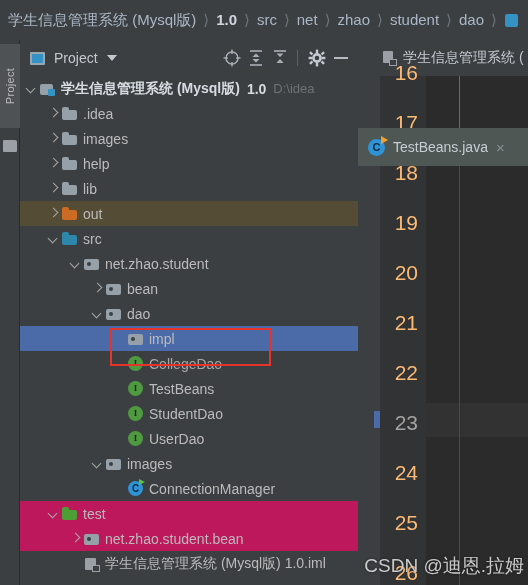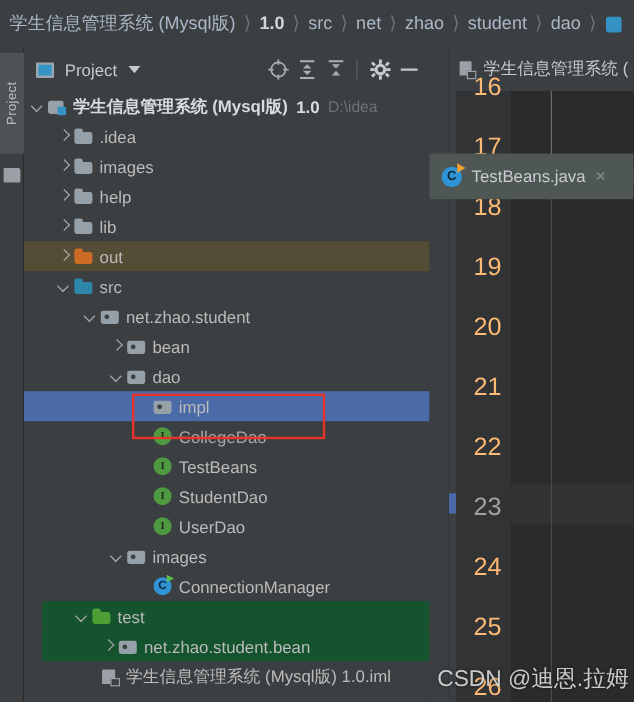--- a/index.html
+++ b/index.html
@@ -152,21 +152,21 @@
     position: relative;
     height: 25px;
     display: flex;
     align-items: center;
     white-space: nowrap;
     font-size: 14px;
     color: #bbbbbb;
   }
   .tree-row.sel       { background: #4a6ba8; }
   .tree-row.hl-out    { background: #554c35; }
-  .tree-row.hl-test   { background: #14532d; margin-left: 15px; }
+  .tree-row.hl-test   { background: #be185d; }
 
   .arrow {
     width: 11px; height: 11px;
     flex: 0 0 auto;
     position: relative;
     margin-right: 3px;
   }
   .arrow::before {
     content: "";
     position: absolute;

